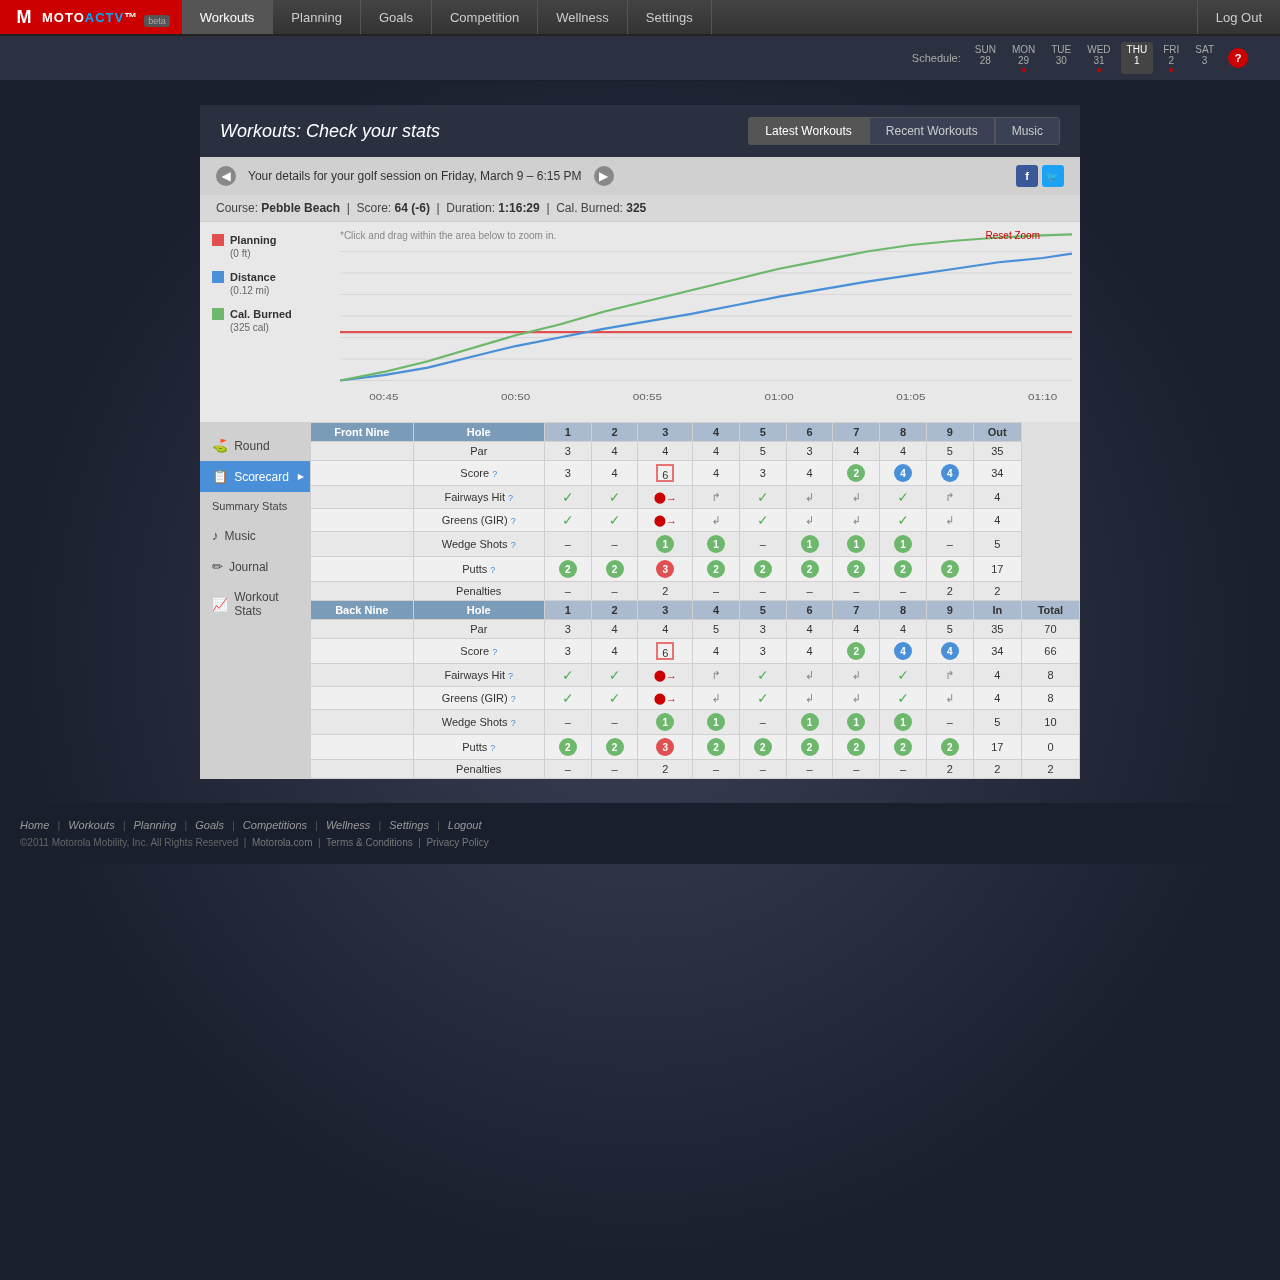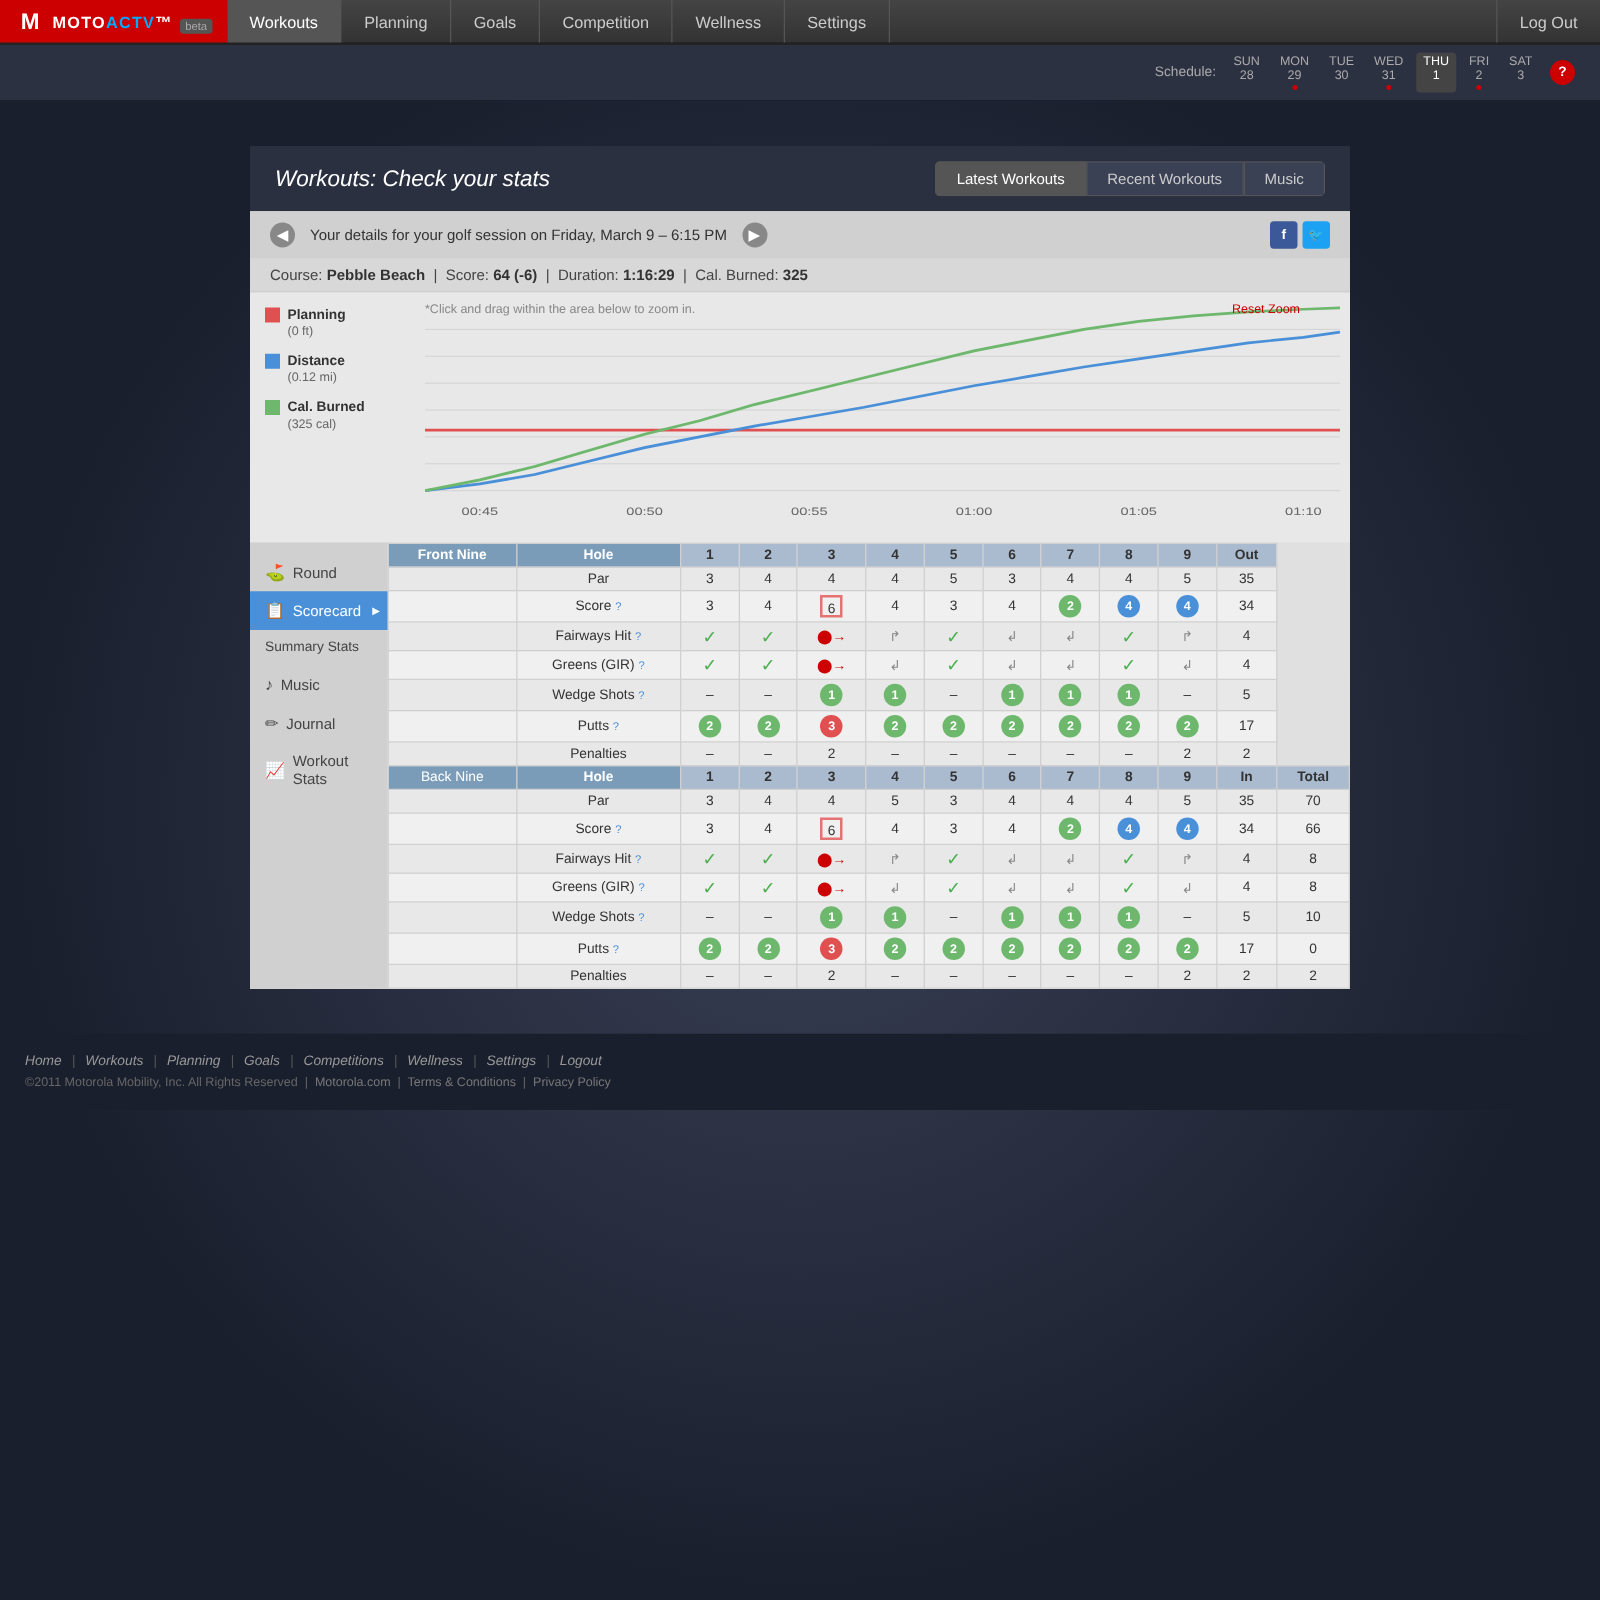--- a/index.html
+++ b/index.html
@@ -78,21 +78,21 @@
       margin-left: auto;
       border-left: 1px solid #555;
       border-right: none;
     }
 
     
     .schedule-bar {
       background: #2c3142;
       display: flex;
       align-items: center;
-      padding: 6px 20px;
+      padding: 6px 32px;
       justify-content: flex-end;
       gap: 8px;
       font-size: 11px;
       color: #aaa;
       border-bottom: 1px solid #1a1f2e;
     }
     .schedule-days {
       display: flex;
       gap: 4px;
     }
@@ -126,21 +126,21 @@
       font-size: 11px;
       font-weight: bold;
       cursor: pointer;
       display: flex;
       align-items: center;
       justify-content: center;
     }
 
     
     .main-content {
-      margin: 36px auto;
+      margin: 24px auto;
       max-width: 880px;
       background: #2a3040;
     }
 
     
     .workout-header {
       background: #2a3040;
       padding: 12px 20px;
       display: flex;
       align-items: center;
@@ -753,21 +753,21 @@
             <td>–</td>
                 <td>–</td>
                 <td>–</td>
             <td>–</td>
                 <td>–</td>
             <td>2</td>
             <td>2</td>
           </tr>
 
           <tr class="section-header">
-            <td style="background:#7a9cb8!important;color:#fff;font-weight:normal;">Back Nine</td>
+            <td style="background:#7a9cb8!important;color:#fff;font-weight:bold;">Back Nine</td>
             <td style="background:#7a9cb8!important;color:#fff;">Hole</td>
             <td>1</td>
                 <td>2</td>
                 <td>3</td>
             <td>4</td>
                 <td>5</td>
                 <td>6</td>
             <td>7</td>
                 <td>8</td>
                 <td>9</td>

